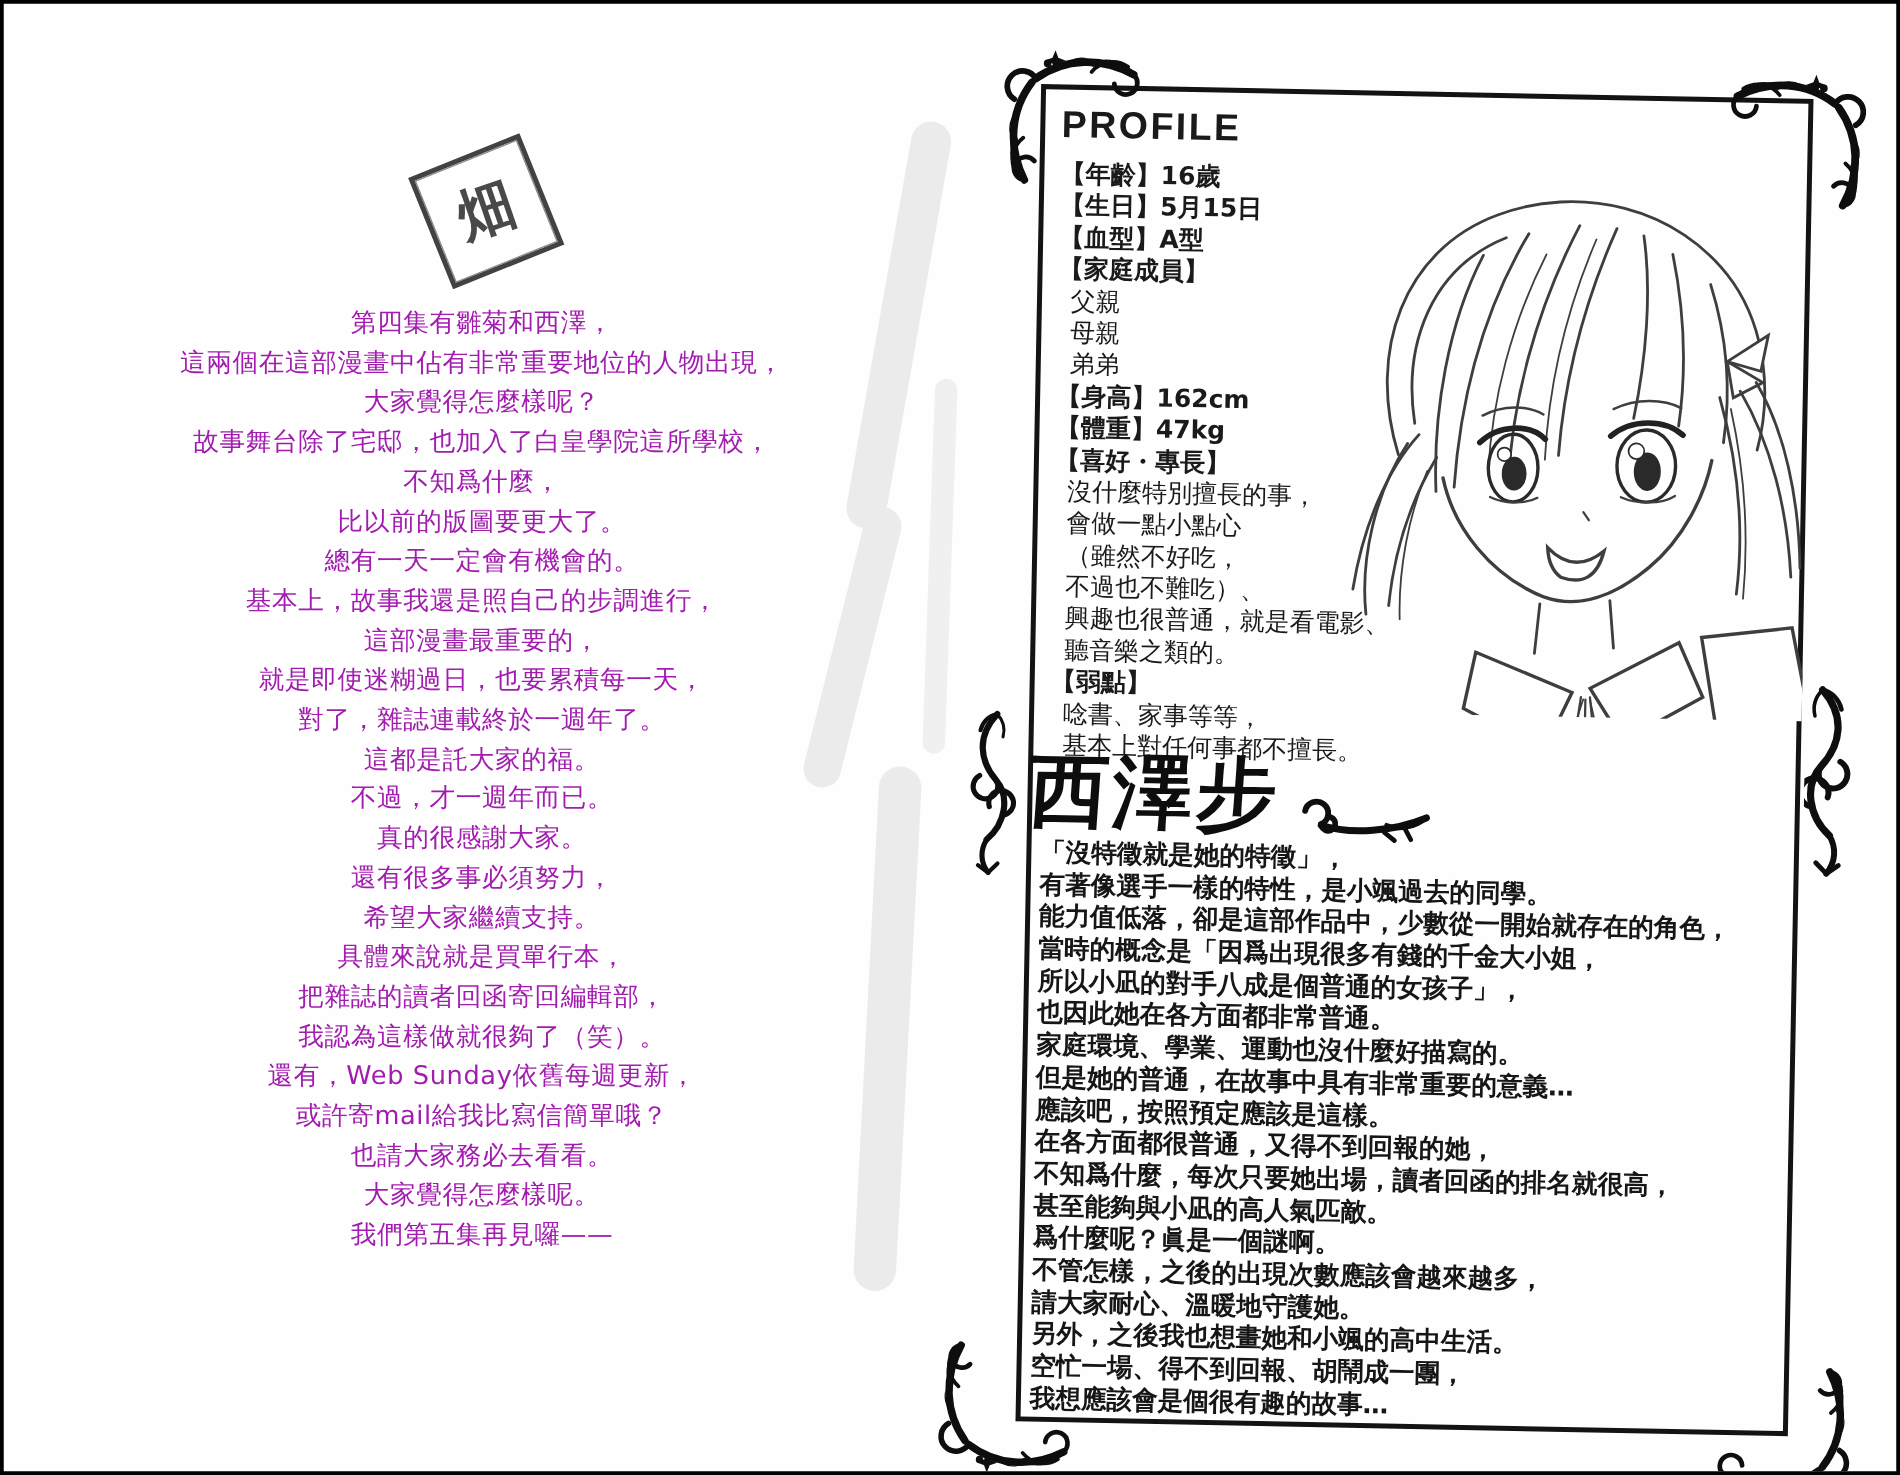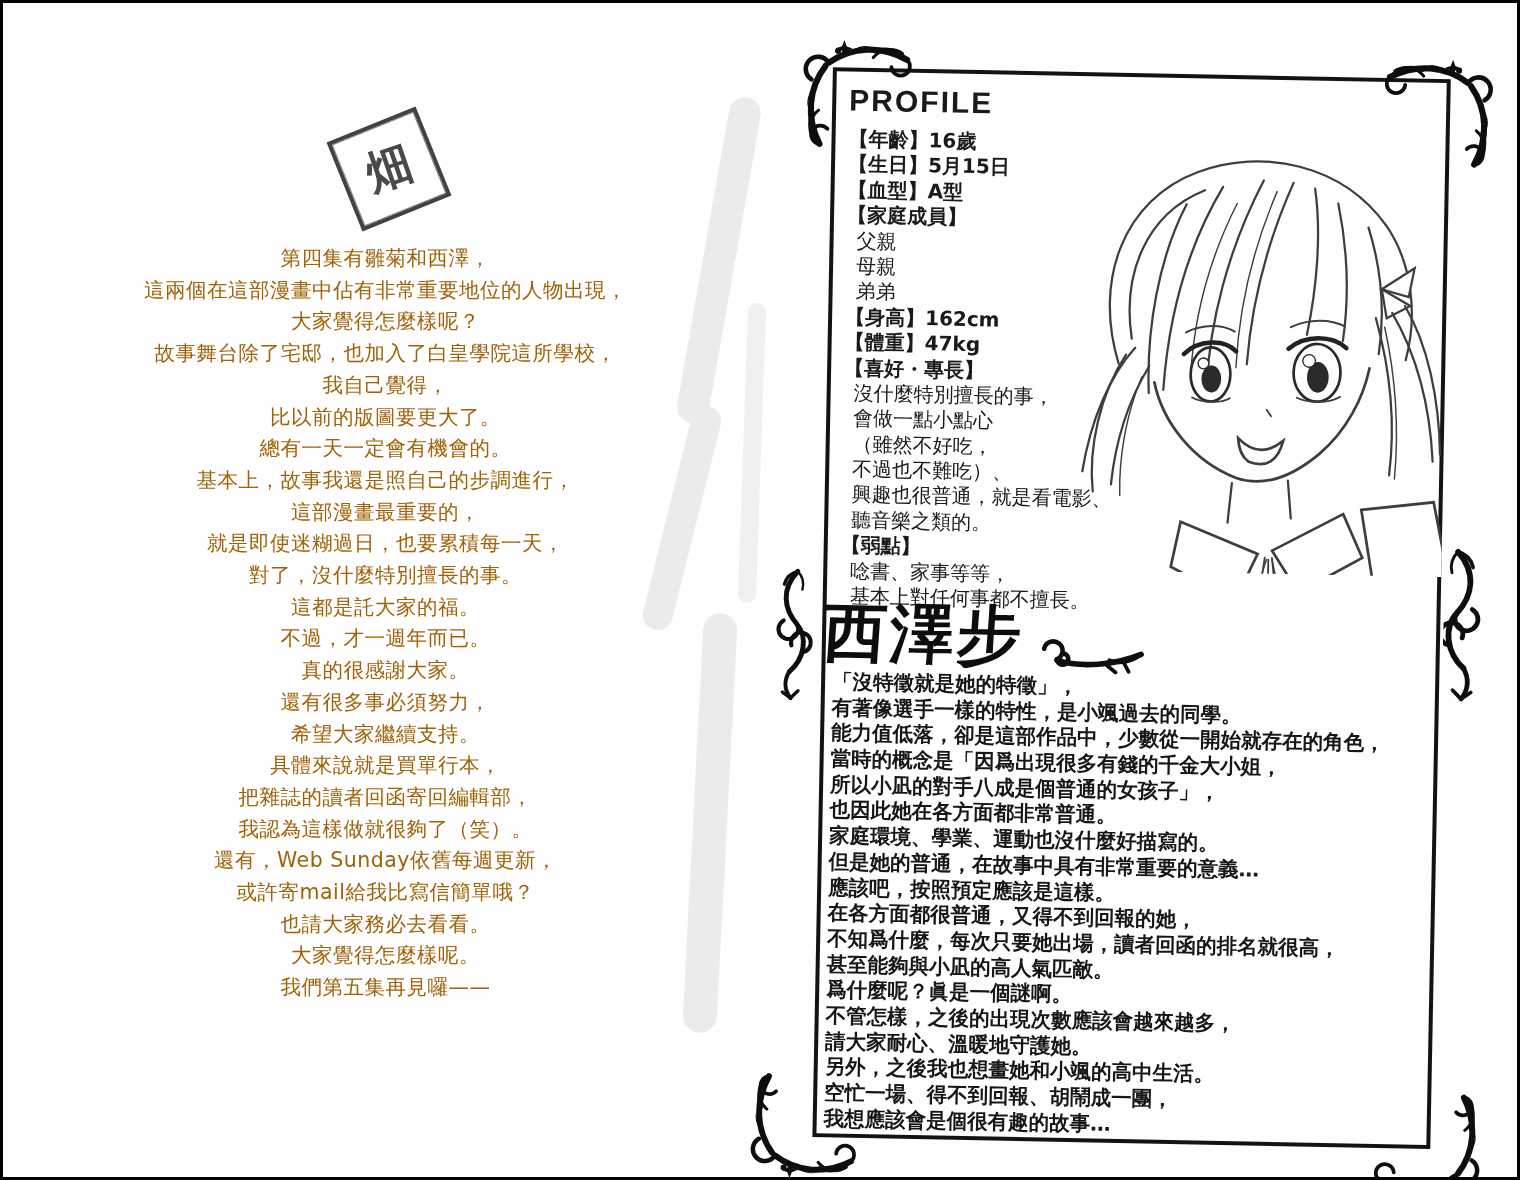--- a/index.html
+++ b/index.html
@@ -11,21 +11,21 @@
   
   .stamp{
     position:absolute;left:338px;top:118px;width:88px;height:88px;
     border:4px solid #222;transform:rotate(-22deg);
     display:flex;align-items:center;justify-content:center;
     box-shadow:inset 0 0 0 1px #777;opacity:.85;
   }
   .stamp span{font-size:46px;font-weight:bold;transform:rotate(3deg);color:#2a2a2a;}
   .afterword{
     position:absolute;left:55px;top:240px;width:655px;text-align:center;
-    font-size:20.5px;line-height:31.7px;letter-spacing:.5px;color:#a16207;
+    font-size:20.5px;line-height:31.7px;letter-spacing:.5px;color:#a21caf;
   }
   .smudge{position:absolute;background:#ebebeb;border-radius:18px;}
   .smudge.l2{background:#f0f0f0;}
   
   .rpage{
     position:absolute;left:795px;top:40px;width:710px;height:1120px;
     transform:rotate(1.1deg);transform-origin:20px 20px;
   }
   .frame{position:absolute;left:35px;top:24px;width:610px;height:1062px;border:4px solid #131313;}
   .profile{position:absolute;left:52px;top:40px;width:330px;}
@@ -95,27 +95,27 @@
     <div class="smudge" style="left:700px;top:92px;width:32px;height:330px;transform:rotate(10deg);"></div>
     <div class="smudge" style="left:664px;top:400px;width:30px;height:230px;transform:rotate(14deg);"></div>
     <div class="smudge" style="left:690px;top:610px;width:34px;height:420px;transform:rotate(3deg);"></div>
     <div class="smudge l2" style="left:740px;top:300px;width:18px;height:300px;transform:rotate(2deg);"></div>
 
     <div class="afterword">
       <div class="aw-line">第四集有雛菊和西澤，</div>
       <div class="aw-line">這兩個在這部漫畫中佔有非常重要地位的人物出現，</div>
       <div class="aw-line">大家覺得怎麼樣呢？</div>
       <div class="aw-line">故事舞台除了宅邸，也加入了白皇學院這所學校，</div>
-      <div class="aw-line">我自己覺得，</div>
+      <div class="aw-line">不知爲什麼，</div>
       <div class="aw-line">比以前的版圖要更大了。</div>
       <div class="aw-line">總有一天一定會有機會的。</div>
       <div class="aw-line">基本上，故事我還是照自己的步調進行，</div>
       <div class="aw-line">這部漫畫最重要的，</div>
       <div class="aw-line">就是即使迷糊過日，也要累積每一天，</div>
-      <div class="aw-line">對了，沒什麼特別擅長的事。</div>
+      <div class="aw-line">對了，雜誌連載終於一週年了。</div>
       <div class="aw-line">這都是託大家的福。</div>
       <div class="aw-line">不過，才一週年而已。</div>
       <div class="aw-line">真的很感謝大家。</div>
       <div class="aw-line">還有很多事必須努力，</div>
       <div class="aw-line">希望大家繼續支持。</div>
       <div class="aw-line">具體來說就是買單行本，</div>
       <div class="aw-line">把雜誌的讀者回函寄回編輯部，</div>
       <div class="aw-line">我認為這樣做就很夠了（笑）。</div>
       <div class="aw-line">還有，Web Sunday依舊每週更新，</div>
       <div class="aw-line">或許寄mail給我比寫信簡單哦？</div>

